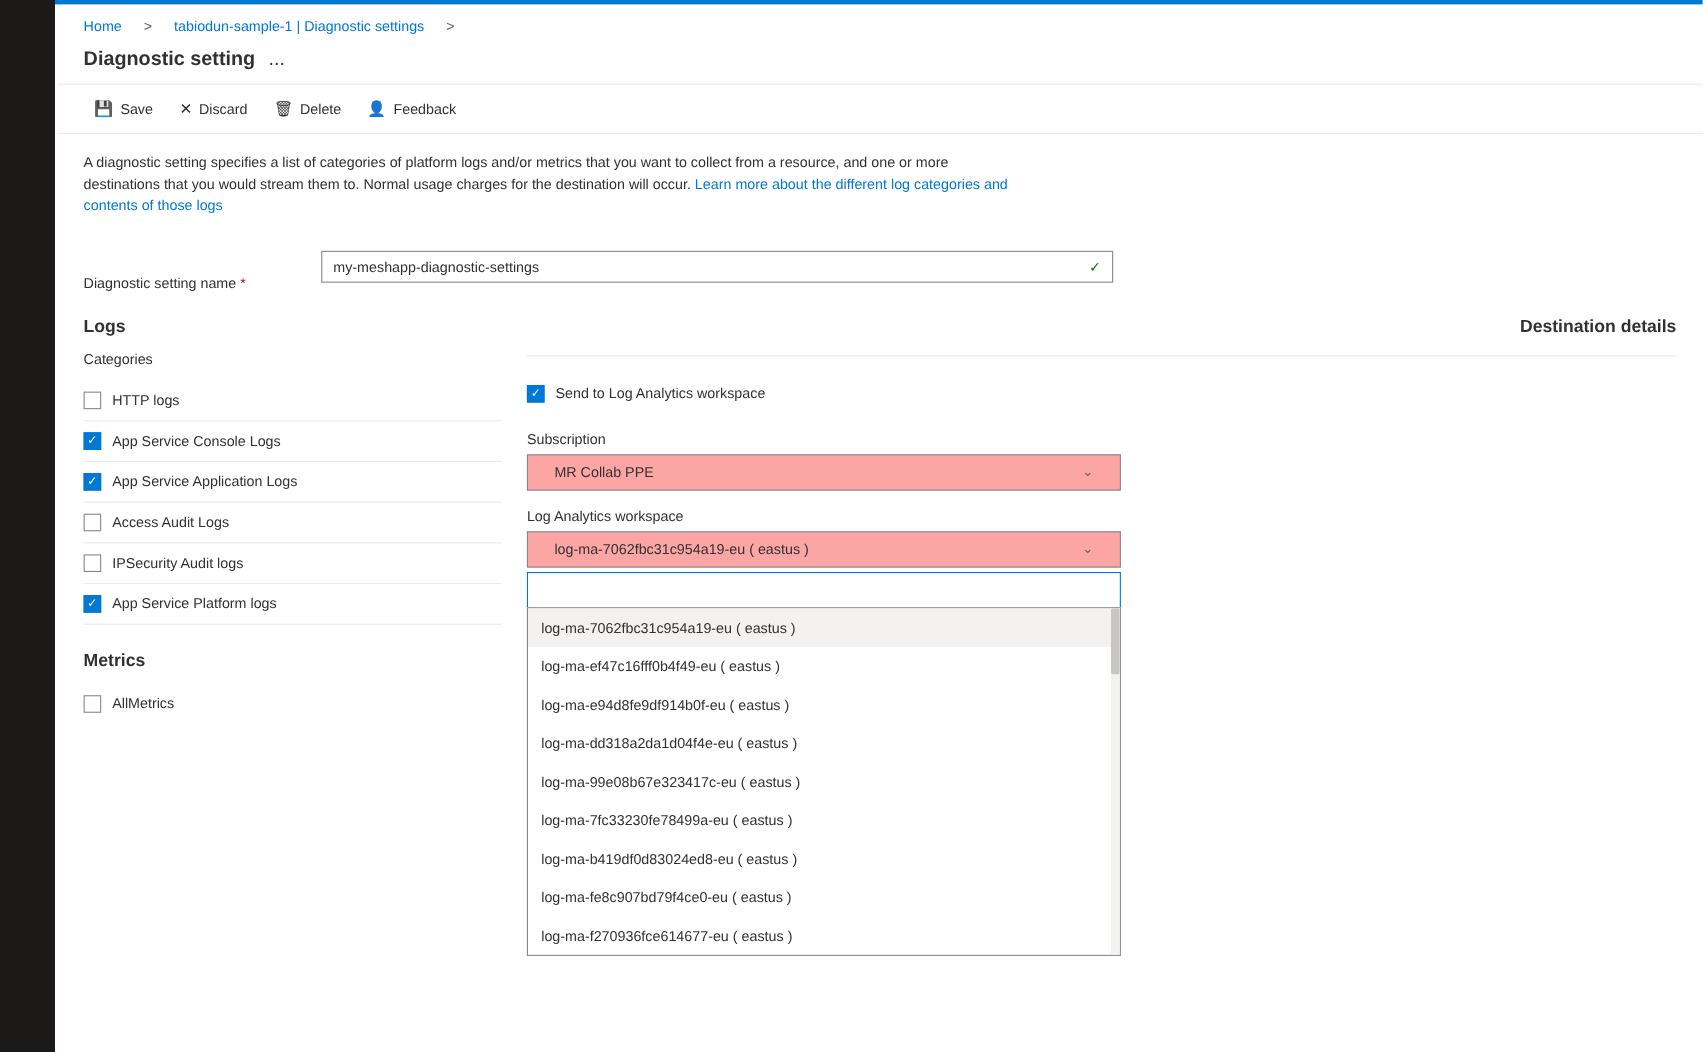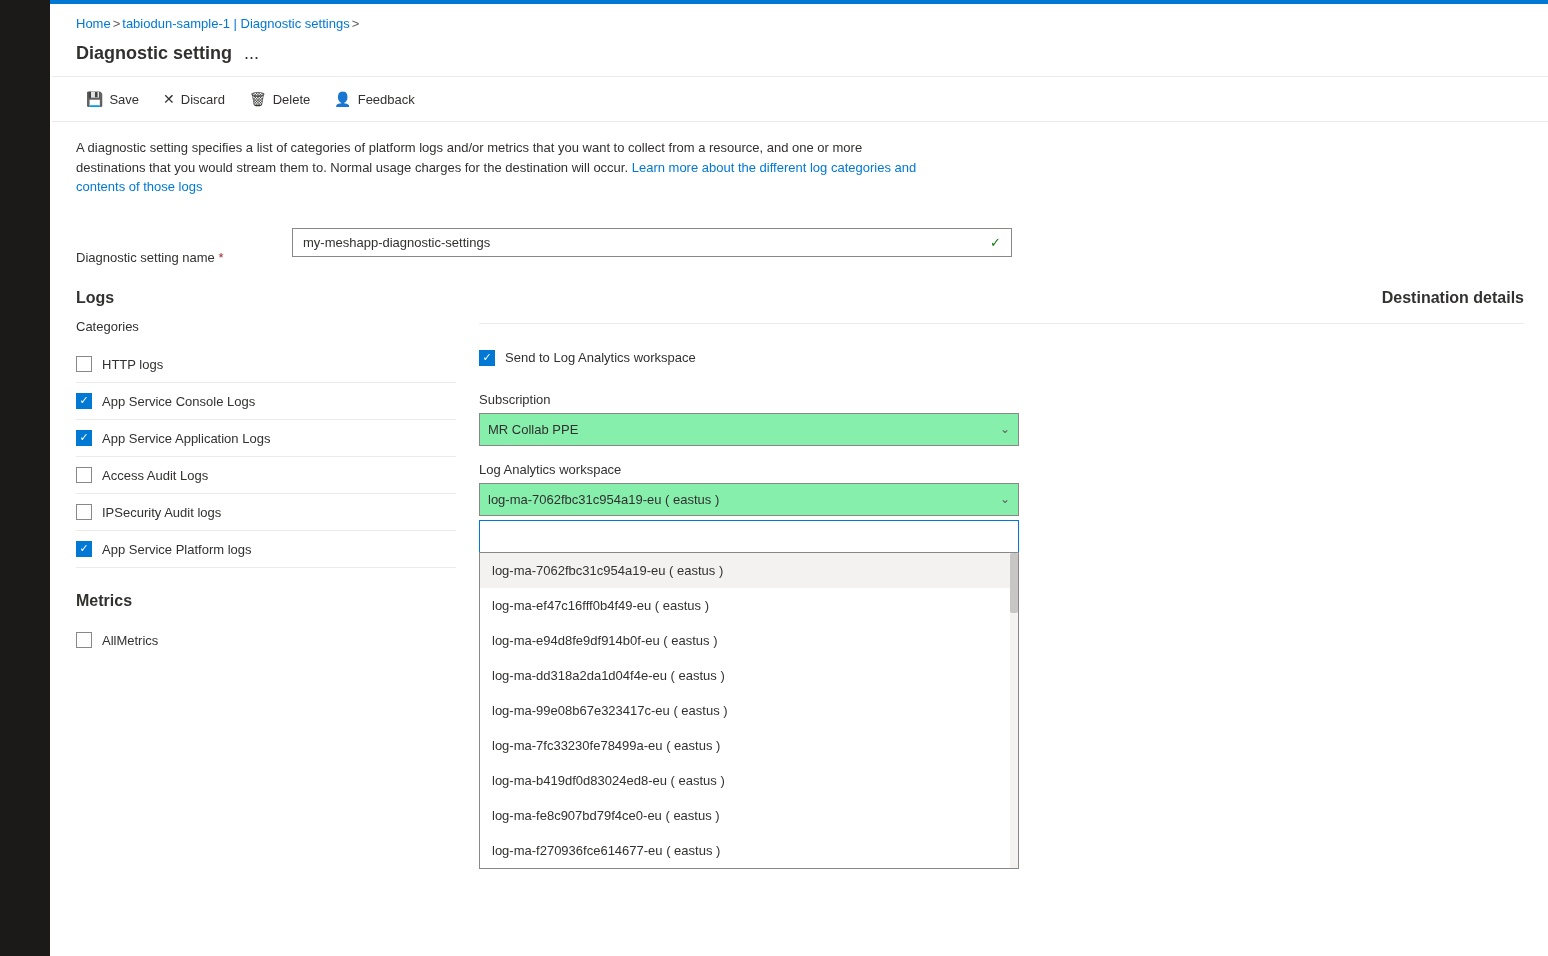--- a/index.html
+++ b/index.html
@@ -2,21 +2,21 @@
 <html><head>
   <meta charset="utf-8">
   <style>
     * { box-sizing: border-box; margin: 0; padding: 0; }
     body { font-family: 'Segoe UI', Arial, sans-serif; font-size: 13px; color: #323130; background: #fff; }
 
     .top-bar { height: 4px; background: #0078d4; }
 
     .main-content { margin-left: 52px; padding: 0; }
 
-    .breadcrumb { display: flex; align-items: center; gap: 2px; padding: 12px 24px 8px 24px; font-size: 13px; color: #0078d4; }
+    .breadcrumb { display: flex; align-items: center; gap: 20px; padding: 12px 24px 8px 24px; font-size: 13px; color: #0078d4; }
     .breadcrumb span { color: #605e5c; }
     .breadcrumb a { color: #0078d4; text-decoration: none; }
 
     .page-header { display: flex; align-items: center; padding: 4px 24px 12px 24px; gap: 12px; }
     .page-title { font-size: 18px; font-weight: 600; color: #323130; }
     .page-more { font-size: 18px; color: #323130; cursor: pointer; }
 
     .toolbar { display: flex; align-items: center; gap: 4px; padding: 8px 24px; border-bottom: 1px solid #edebe9; border-top: 1px solid #edebe9; }
     .toolbar-btn { display: flex; align-items: center; gap: 6px; padding: 6px 10px; background: none; border: none; cursor: pointer; font-size: 13px; color: #323130; border-radius: 2px; }
     .toolbar-btn .icon { font-size: 14px; }
@@ -29,39 +29,39 @@
     .form-label .required { color: #a4262c; }
     .form-input { display: flex; align-items: center; border: 1px solid #8a8886; padding: 6px 10px; width: 720px; font-size: 13px; color: #323130; background: #fff; }
     .form-input .check-icon { color: #107c10; margin-left: auto; }
 
     .content-area { display: flex; padding: 16px 24px; gap: 23px; }
 
     .logs-section { flex: 0 0 380px; }
     .section-title { font-size: 16px; font-weight: 600; margin-bottom: 12px; }
     .categories-label { font-size: 13px; color: #323130; margin-bottom: 12px; }
 
-    .log-item { display: flex; align-items: flex-end; gap: 10px; padding: 10px 0; border-bottom: 1px solid #edebe9; }
+    .log-item { display: flex; align-items: center; gap: 10px; padding: 10px 0; border-bottom: 1px solid #edebe9; }
     .log-item:last-child { border-bottom: none; }
     .checkbox { width: 16px; height: 16px; border: 1px solid #8a8886; background: #fff; display: flex; align-items: center; justify-content: center; flex-shrink: 0; cursor: pointer; }
     .checkbox.checked { background: #0078d4; border-color: #0078d4; }
     .checkbox.checked::after { content: '✓'; color: #fff; font-size: 11px; }
     .log-label { font-size: 13px; }
 
     .metrics-section { margin-top: 24px; }
 
     .destination-section { flex: 1; }
     .dest-title { font-size: 16px; font-weight: 600; margin-bottom: 16px; text-align: right; }
 
     .dest-option { display: flex; align-items: center; gap: 10px; padding: 10px 0; }
     .blue-checkbox { width: 16px; height: 16px; background: #0078d4; border: 1px solid #0078d4; display: flex; align-items: center; justify-content: center; flex-shrink: 0; cursor: pointer; }
     .blue-checkbox::after { content: '✓'; color: #fff; font-size: 11px; }
 
     .field-group { margin-top: 16px; }
     .field-label { font-size: 13px; color: #323130; margin-bottom: 6px; }
-    .select-field { display: flex; align-items: center; justify-content: space-between; border: 1px solid #8a8886; padding: 8px 8px; width: 540px; background: #86efac; cursor: pointer; font-size: 13px; }
+    .select-field { display: flex; align-items: center; justify-content: space-between; border: 1px solid #8a8886; padding: 8px 24px; width: 540px; background: #fca5a5; cursor: pointer; font-size: 13px; }
     .select-field .chevron { font-size: 12px; color: #605e5c; }
 
     .search-input-container { position: relative; width: 540px; margin-top: 4px; }
     .search-input { width: 100%; border: 1px solid #0078d4; border-bottom: none; padding: 8px 10px; font-size: 13px; outline: none; }
 
     .dropdown-list { width: 540px; border: 1px solid #8a8886; background: #fff; max-height: 320px; overflow-y: auto; }
     .dropdown-item { padding: 10px 12px; font-size: 13px; cursor: pointer; color: #323130; }
     .dropdown-item.selected { background: #f3f2f1; }
 
     .sidebar { position: fixed; left: 0; top: 0; bottom: 0; width: 50px; background: #1b1a19; z-index: 10; }

